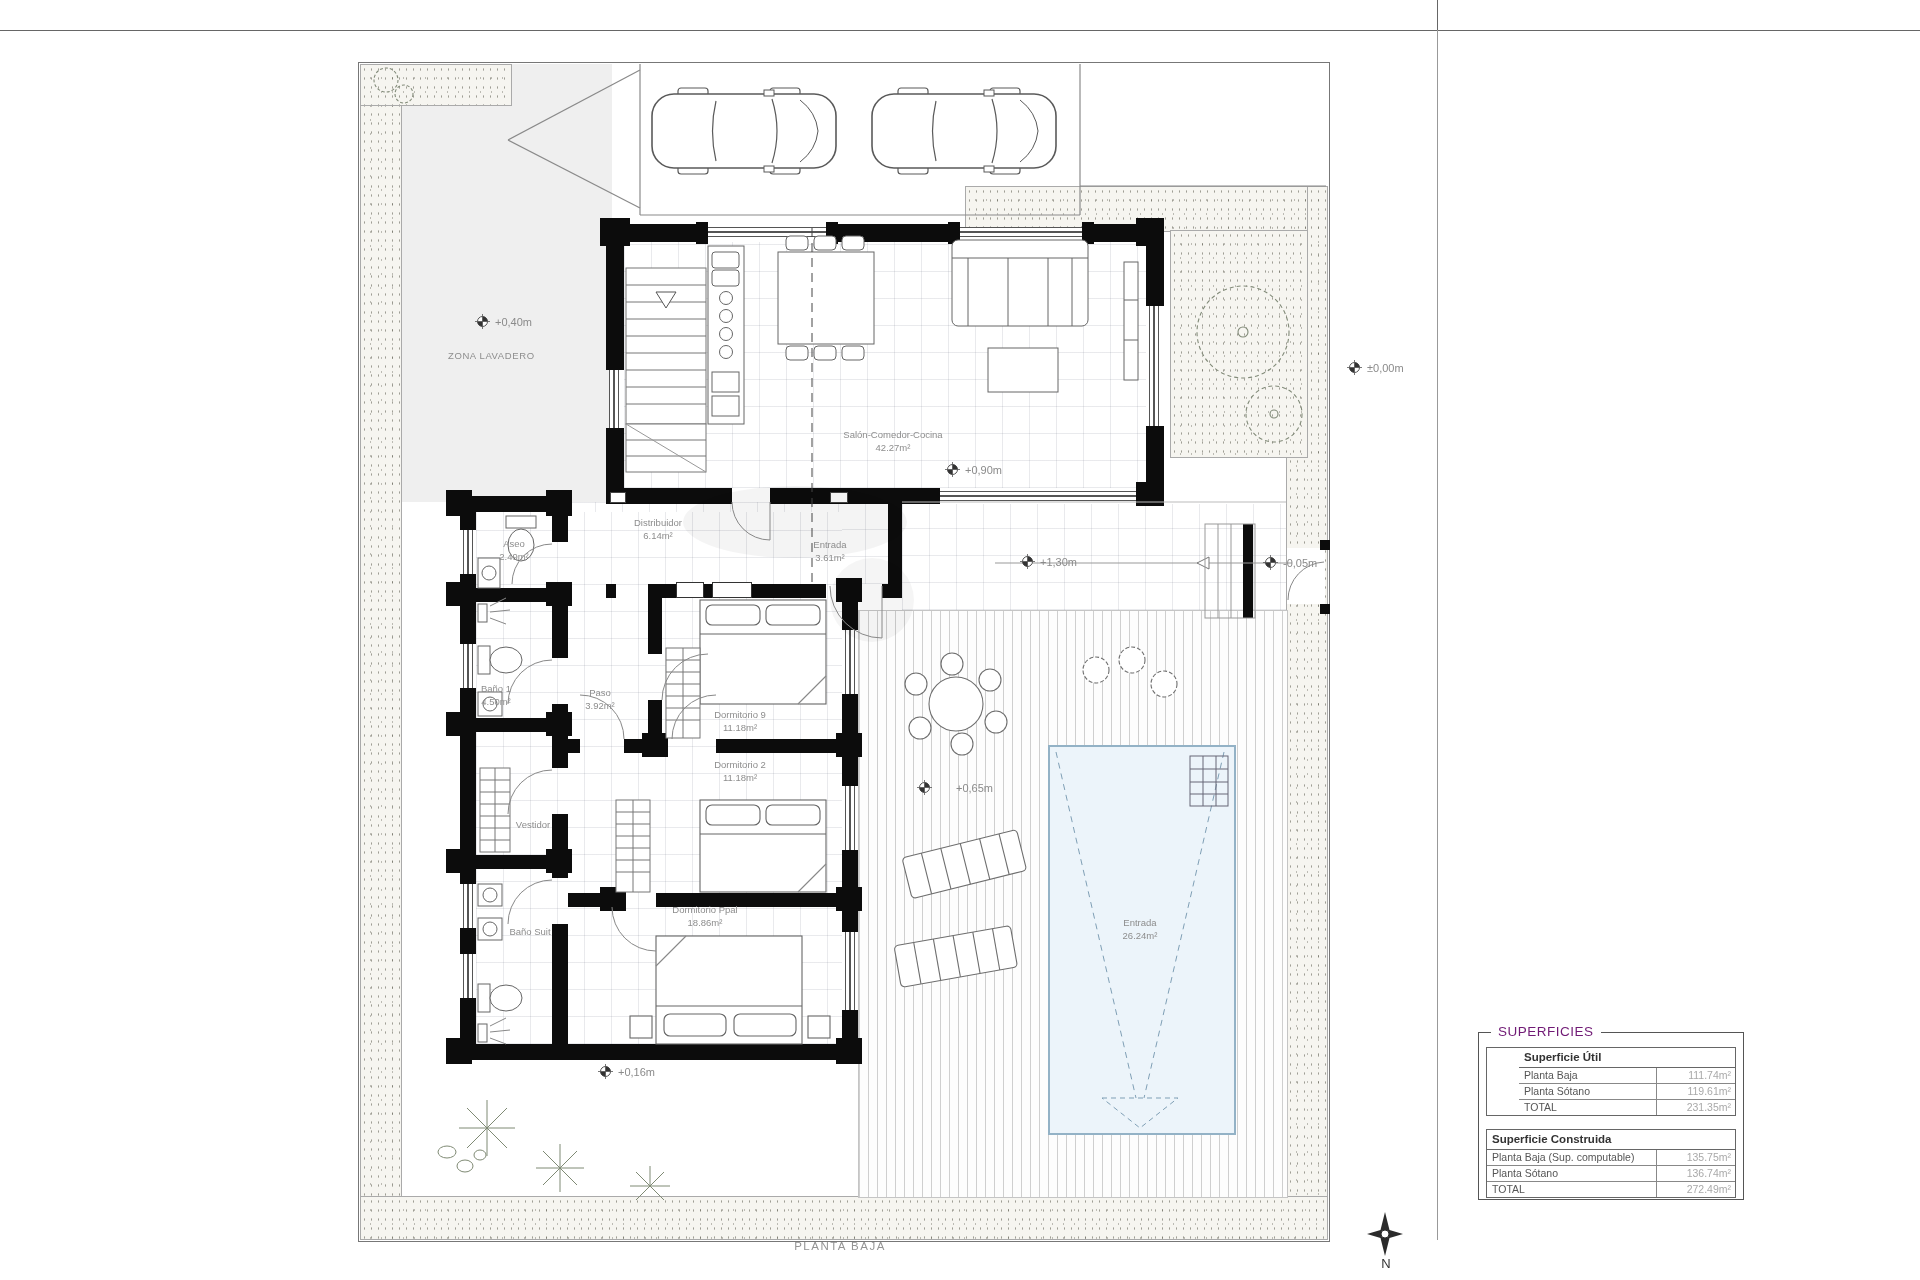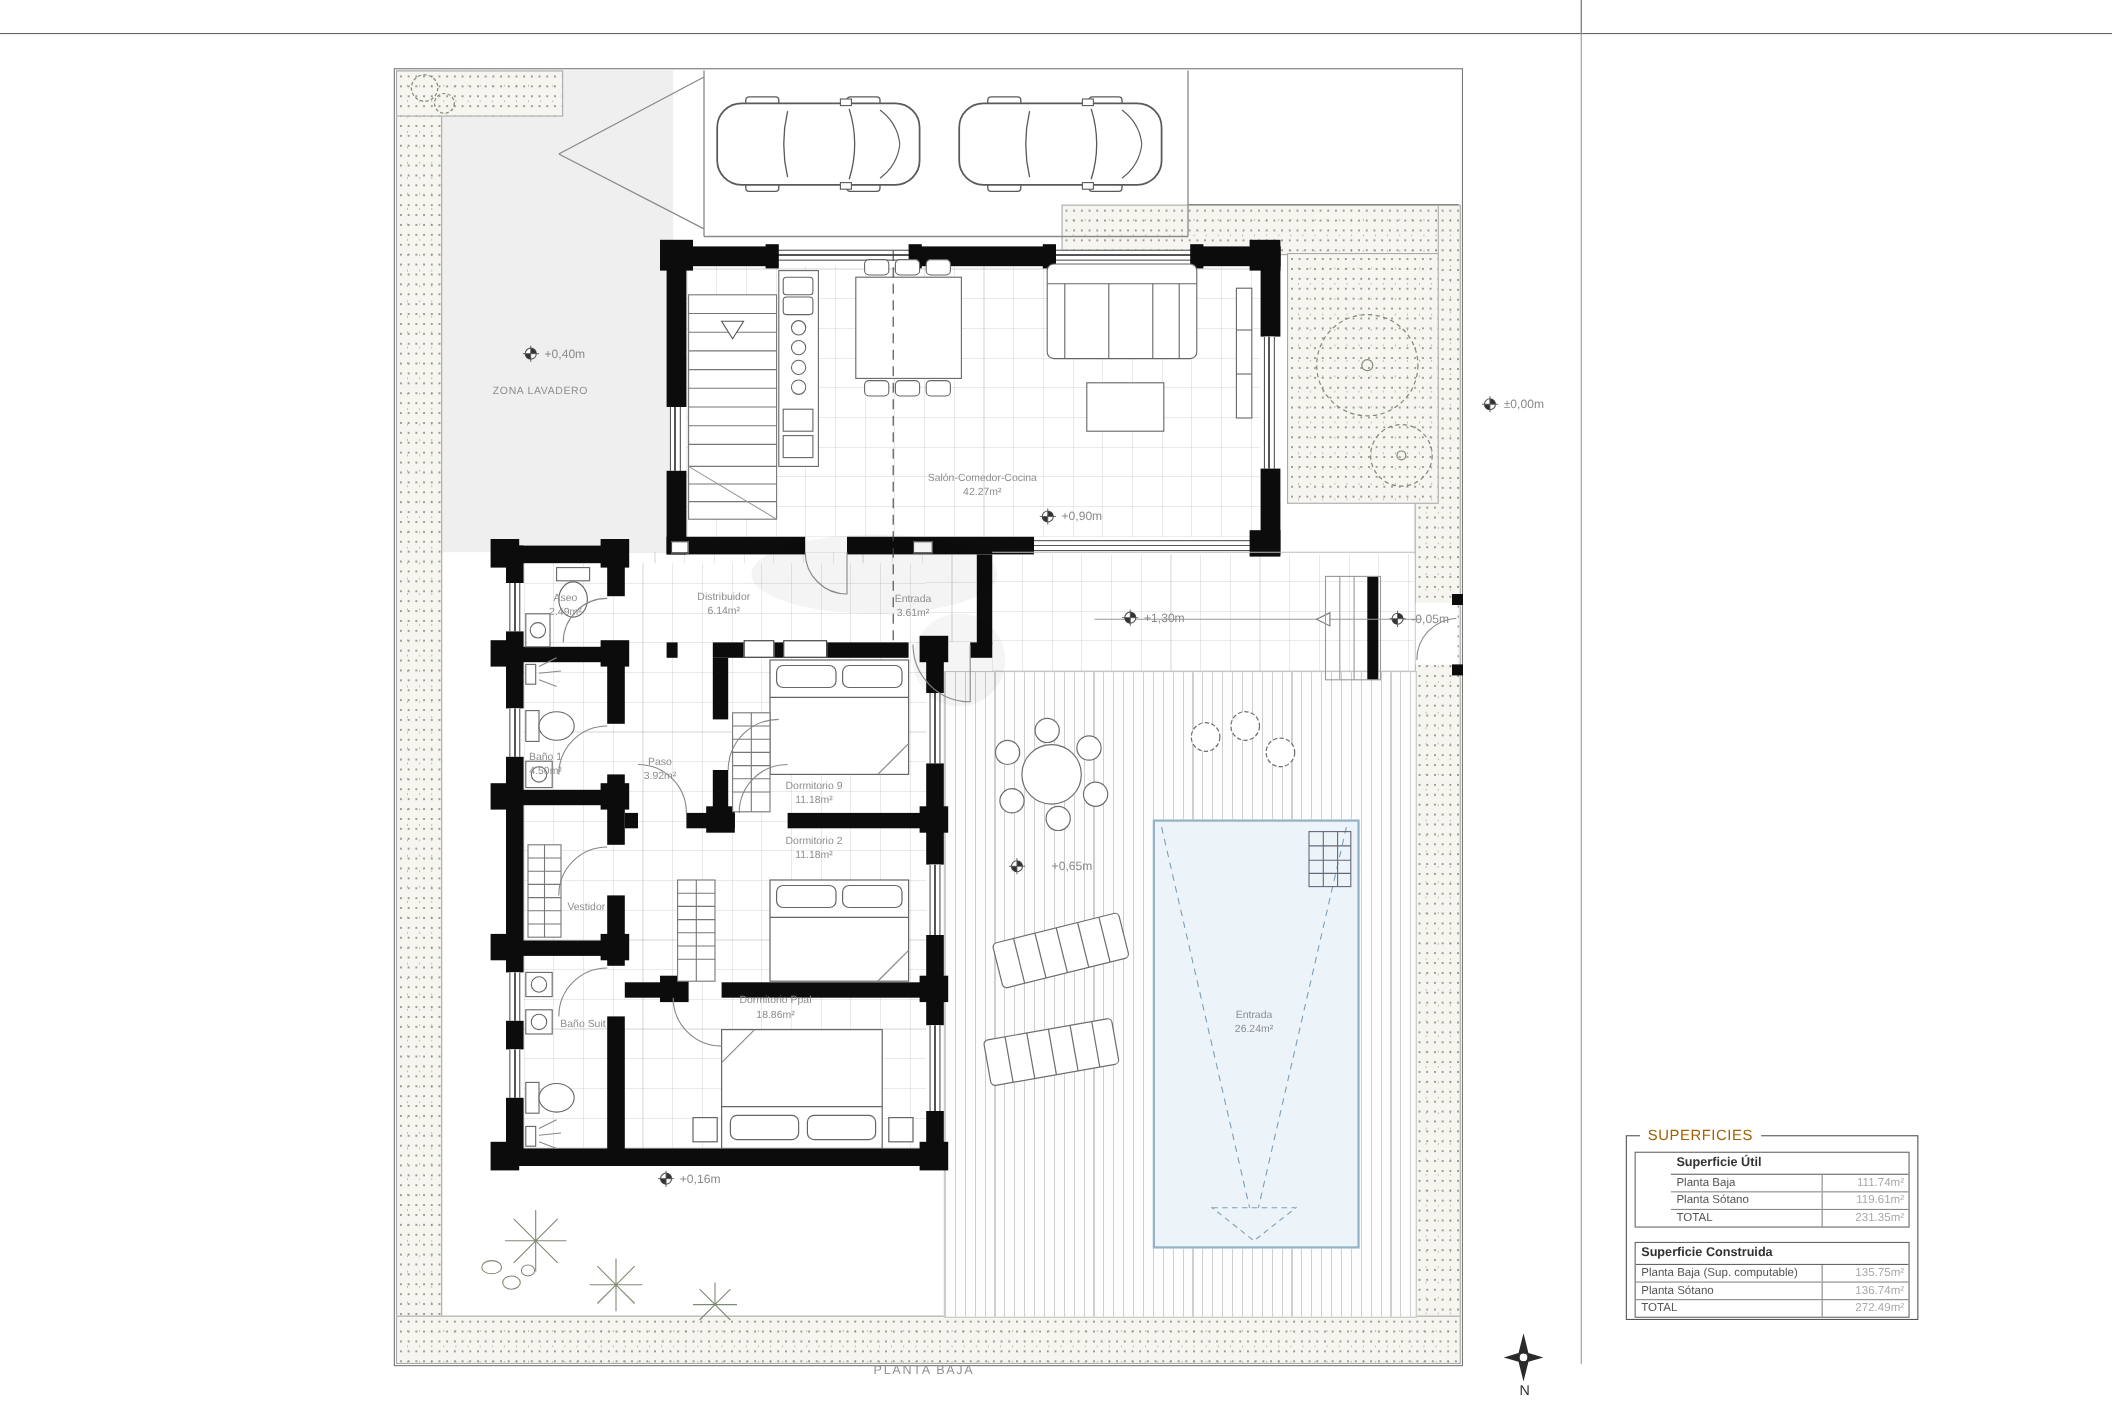--- a/index.html
+++ b/index.html
@@ -35,21 +35,21 @@
       background:linear-gradient(to right,transparent 3.1px,#555 3.1px,#555 4.7px,transparent 4.7px);
       box-sizing:border-box;background-color:#fff;}
   
   .rl{position:absolute;text-align:center;color:#8d8d8d;font-size:9.5px;line-height:1.4;}
   .rl .ar{display:block;}
   .zona{position:absolute;color:#8d8d8d;font-size:9.5px;letter-spacing:.6px;}
   .mk{position:absolute;display:flex;align-items:center;gap:5px;color:#8a8a8a;font-size:11px;white-space:nowrap;}
   .svgov{position:absolute;left:0;top:0;pointer-events:none;}
   
   .stable{position:absolute;left:1478px;top:1032px;width:266px;height:168px;border:1px solid #555;background:#fff;box-sizing:border-box;}
-  .stitle{position:absolute;left:12px;top:-9px;background:#fff;padding:0 7px;font-size:13.5px;color:#a16207;letter-spacing:.5px;}
+  .stitle{position:absolute;left:12px;top:-9px;background:#fff;padding:0 7px;font-size:13.5px;color:#701a75;letter-spacing:.5px;}
   .sbox{position:absolute;left:7px;width:250px;border:1px solid #666;box-sizing:border-box;background:#fff;}
   .shead{height:19px;line-height:19px;padding:0 5px;font-weight:bold;font-size:11.5px;color:#333;border-bottom:1px solid #666;}
   .srow{display:flex;height:15px;line-height:15px;font-size:10.5px;color:#555;border-bottom:1px solid #888;}
   .srow:last-child{border-bottom:none;}
   .srow .lab{flex:1;padding:0 5px;white-space:nowrap;overflow:hidden;}
   .srow .val{width:70px;border-left:1px solid #888;text-align:right;padding:0 4px;color:#a9a9a9;}
   .plantitle{position:absolute;left:770px;top:1240px;width:140px;text-align:center;color:#949494;
       font-size:11.5px;letter-spacing:1.5px;}
   .northN{position:absolute;left:1368px;top:1256px;width:36px;text-align:center;color:#333;font-size:13px;}
 </style>
@@ -452,21 +452,21 @@
       <path d="M1385,1212 L1389.5,1230 L1403,1234 L1389.5,1238 L1385,1256 L1380.5,1238 L1367,1234 L1380.5,1230 Z" fill="#2b2b2b"></path>
       <circle cx="1385" cy="1234" r="4" fill="#fff" stroke="#2b2b2b"></circle>
     </g>
   </svg>
 
   <div class="zona" style="left:448px;top:350px;width:170px;">ZONA LAVADERO</div>
 
   <div class="rl" style="left:813px;top:428px;width:160px;">
     <span class="nm">Salón-Comedor-Cocina</span><span class="ar">42.27m²</span>
   </div>
-  <div class="rl" style="left:598px;top:536px;width:120px;">
+  <div class="rl" style="left:598px;top:516px;width:120px;">
     <span class="nm">Distribuidor</span><span class="ar">6.14m²</span>
   </div>
   <div class="rl" style="left:780px;top:538px;width:100px;">
     <span class="nm">Entrada</span><span class="ar">3.61m²</span>
   </div>
   <div class="rl" style="left:466px;top:537px;width:96px;">
     <span class="nm">Aseo</span><span class="ar">2.49m²</span>
   </div>
   <div class="rl" style="left:448px;top:682px;width:96px;">
     <span class="nm">Baño 1</span><span class="ar">4.50m²</span>

